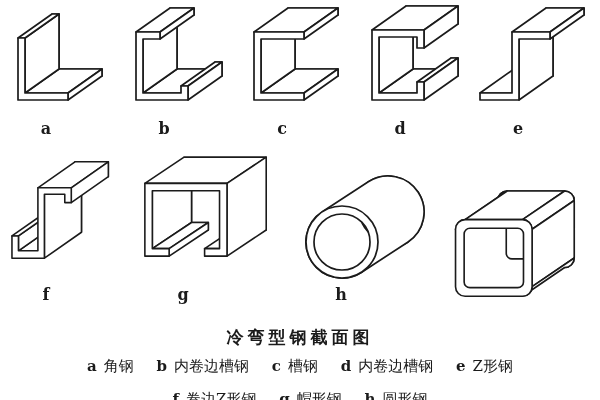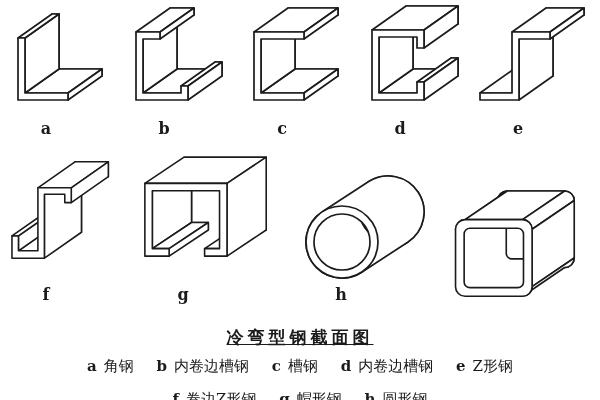--- a/index.html
+++ b/index.html
@@ -17,21 +17,21 @@
     font-weight:bold;font-size:16px;line-height:16px;margin-top:1px;
     transform:translateX(-16px);
   }
   .drawing path,.drawing circle,.drawing rect{
     fill:#ffffff;stroke:#1b1b1b;stroke-width:1.7;
     stroke-linejoin:round;stroke-linecap:round;
   }
   .drawing .nofill{fill:none;}
   .caption{
     position:absolute;top:326px;left:0;width:600px;text-align:center;
-    font-size:17px;font-weight:bold;letter-spacing:4px;text-decoration:underline;
+    font-size:17px;font-weight:bold;letter-spacing:4px;
   }
   .legend{
     position:absolute;left:0;width:600px;text-align:center;
     font-size:15px;white-space:nowrap;
   }
   .legend1{top:357px;}
   .legend2{top:390px;}
   .lg-item{margin:16px 9px;}
   .lg-key{font-weight:bold;margin-right:7px;}
 </style>

